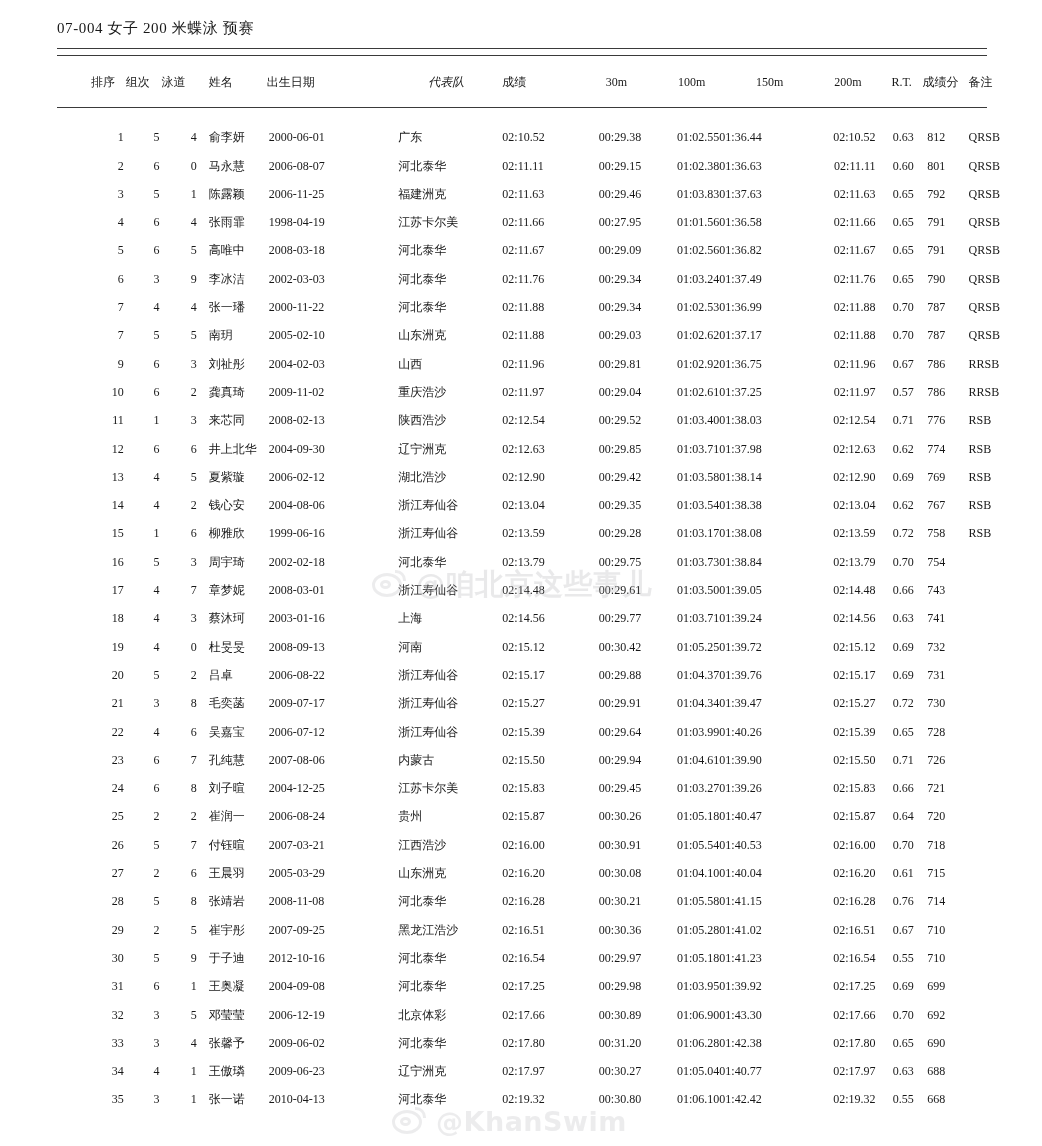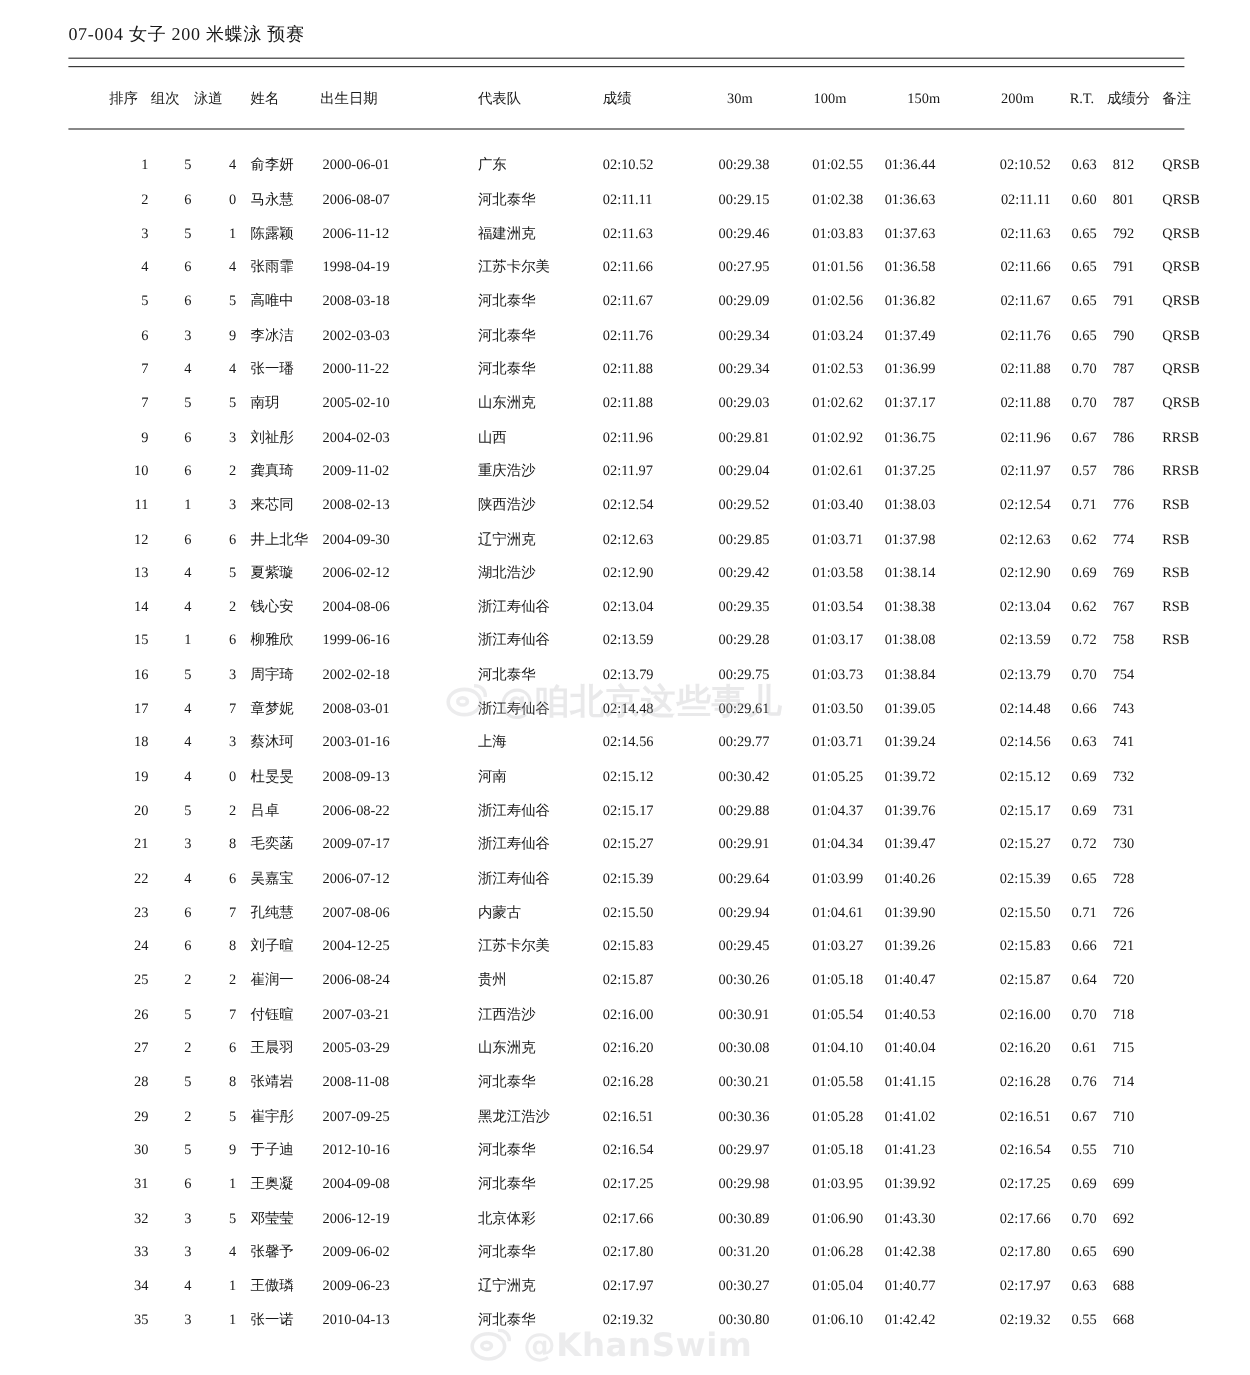--- a/index.html
+++ b/index.html
@@ -80,29 +80,29 @@
   .c-rank   { width: 38px;  text-align: right; }
   .c-heat   { width: 40px;  text-align: right; font-family: Liberation Mono, monospace; }
   .c-lane   { width: 42px;  text-align: right; }
   .c-name   { width: 36px;  text-align: left; padding-left: 12px !important; }
   .c-name-h { text-align: left; padding-left: 12px !important; }
   .c-dob    { width: 168px; text-align: left; padding-left: 12px !important; }
   .c-team   { width: 118px; text-align: left; padding-left: 4px !important; }
   .c-time   { width: 74px;  text-align: left; padding-left: 8px !important; }
   .c-s50    { width: 84px;  text-align: right; }
   .c-s100   { width: 86px;  text-align: right; }
-  .c-s150   { width: 86px;  text-align: center; }
+  .c-s150   { width: 86px;  text-align: left; }
   .c-s200   { width: 86px;  text-align: right; }
   .c-rt     { width: 46px;  text-align: right; }
   .c-pts    { width: 50px;  text-align: center; }
   .c-note   { width: 62px;  text-align: left; padding-left: 10px !important; }
 
   thead .c-rank, thead .c-heat, thead .c-lane { text-align: left; padding-left: 2px !important; }
   thead .c-dob { padding-left: 10px !important; }
-  thead .c-team { text-align: left; padding-left: 4px !important; }
+  thead .c-team { text-align: center; padding-left: 4px !important; font-style: italic; }
   thead .c-time { text-align: left; padding-left: 8px !important; }
   thead .c-s50, thead .c-s100, thead .c-s150, thead .c-s200 { text-align: right; padding-right: 14px !important; }
   thead .c-rt { text-align: right; padding-right: 2px !important; }
   thead .c-pts { text-align: right; }
   thead .c-note { text-align: left; padding-left: 10px !important; }
 
   .num { font-family: "Liberation Serif", "DejaVu Serif", serif; }
 
   
   .watermark {
@@ -218,21 +218,21 @@
           <td class="c-s200 num">02:11.11</td>
           <td class="c-rt num">0.60</td>
           <td class="c-pts num">801</td>
           <td class="c-note num">QRSB</td>
         </tr>
         <tr>
           <td class="c-rank num">3</td>
           <td class="c-heat num">5</td>
           <td class="c-lane num">1</td>
           <td class="c-name num">陈露颖</td>
-          <td class="c-dob num">2006-11-12</td>
+          <td class="c-dob num">2006-11-25</td>
           <td class="c-team num">福建洲克</td>
           <td class="c-time num">02:11.63</td>
           <td class="c-s50 num">00:29.46</td>
           <td class="c-s100 num">01:03.83</td>
           <td class="c-s150 num">01:37.63</td>
           <td class="c-s200 num">02:11.63</td>
           <td class="c-rt num">0.65</td>
           <td class="c-pts num">792</td>
           <td class="c-note num">QRSB</td>
         </tr>

